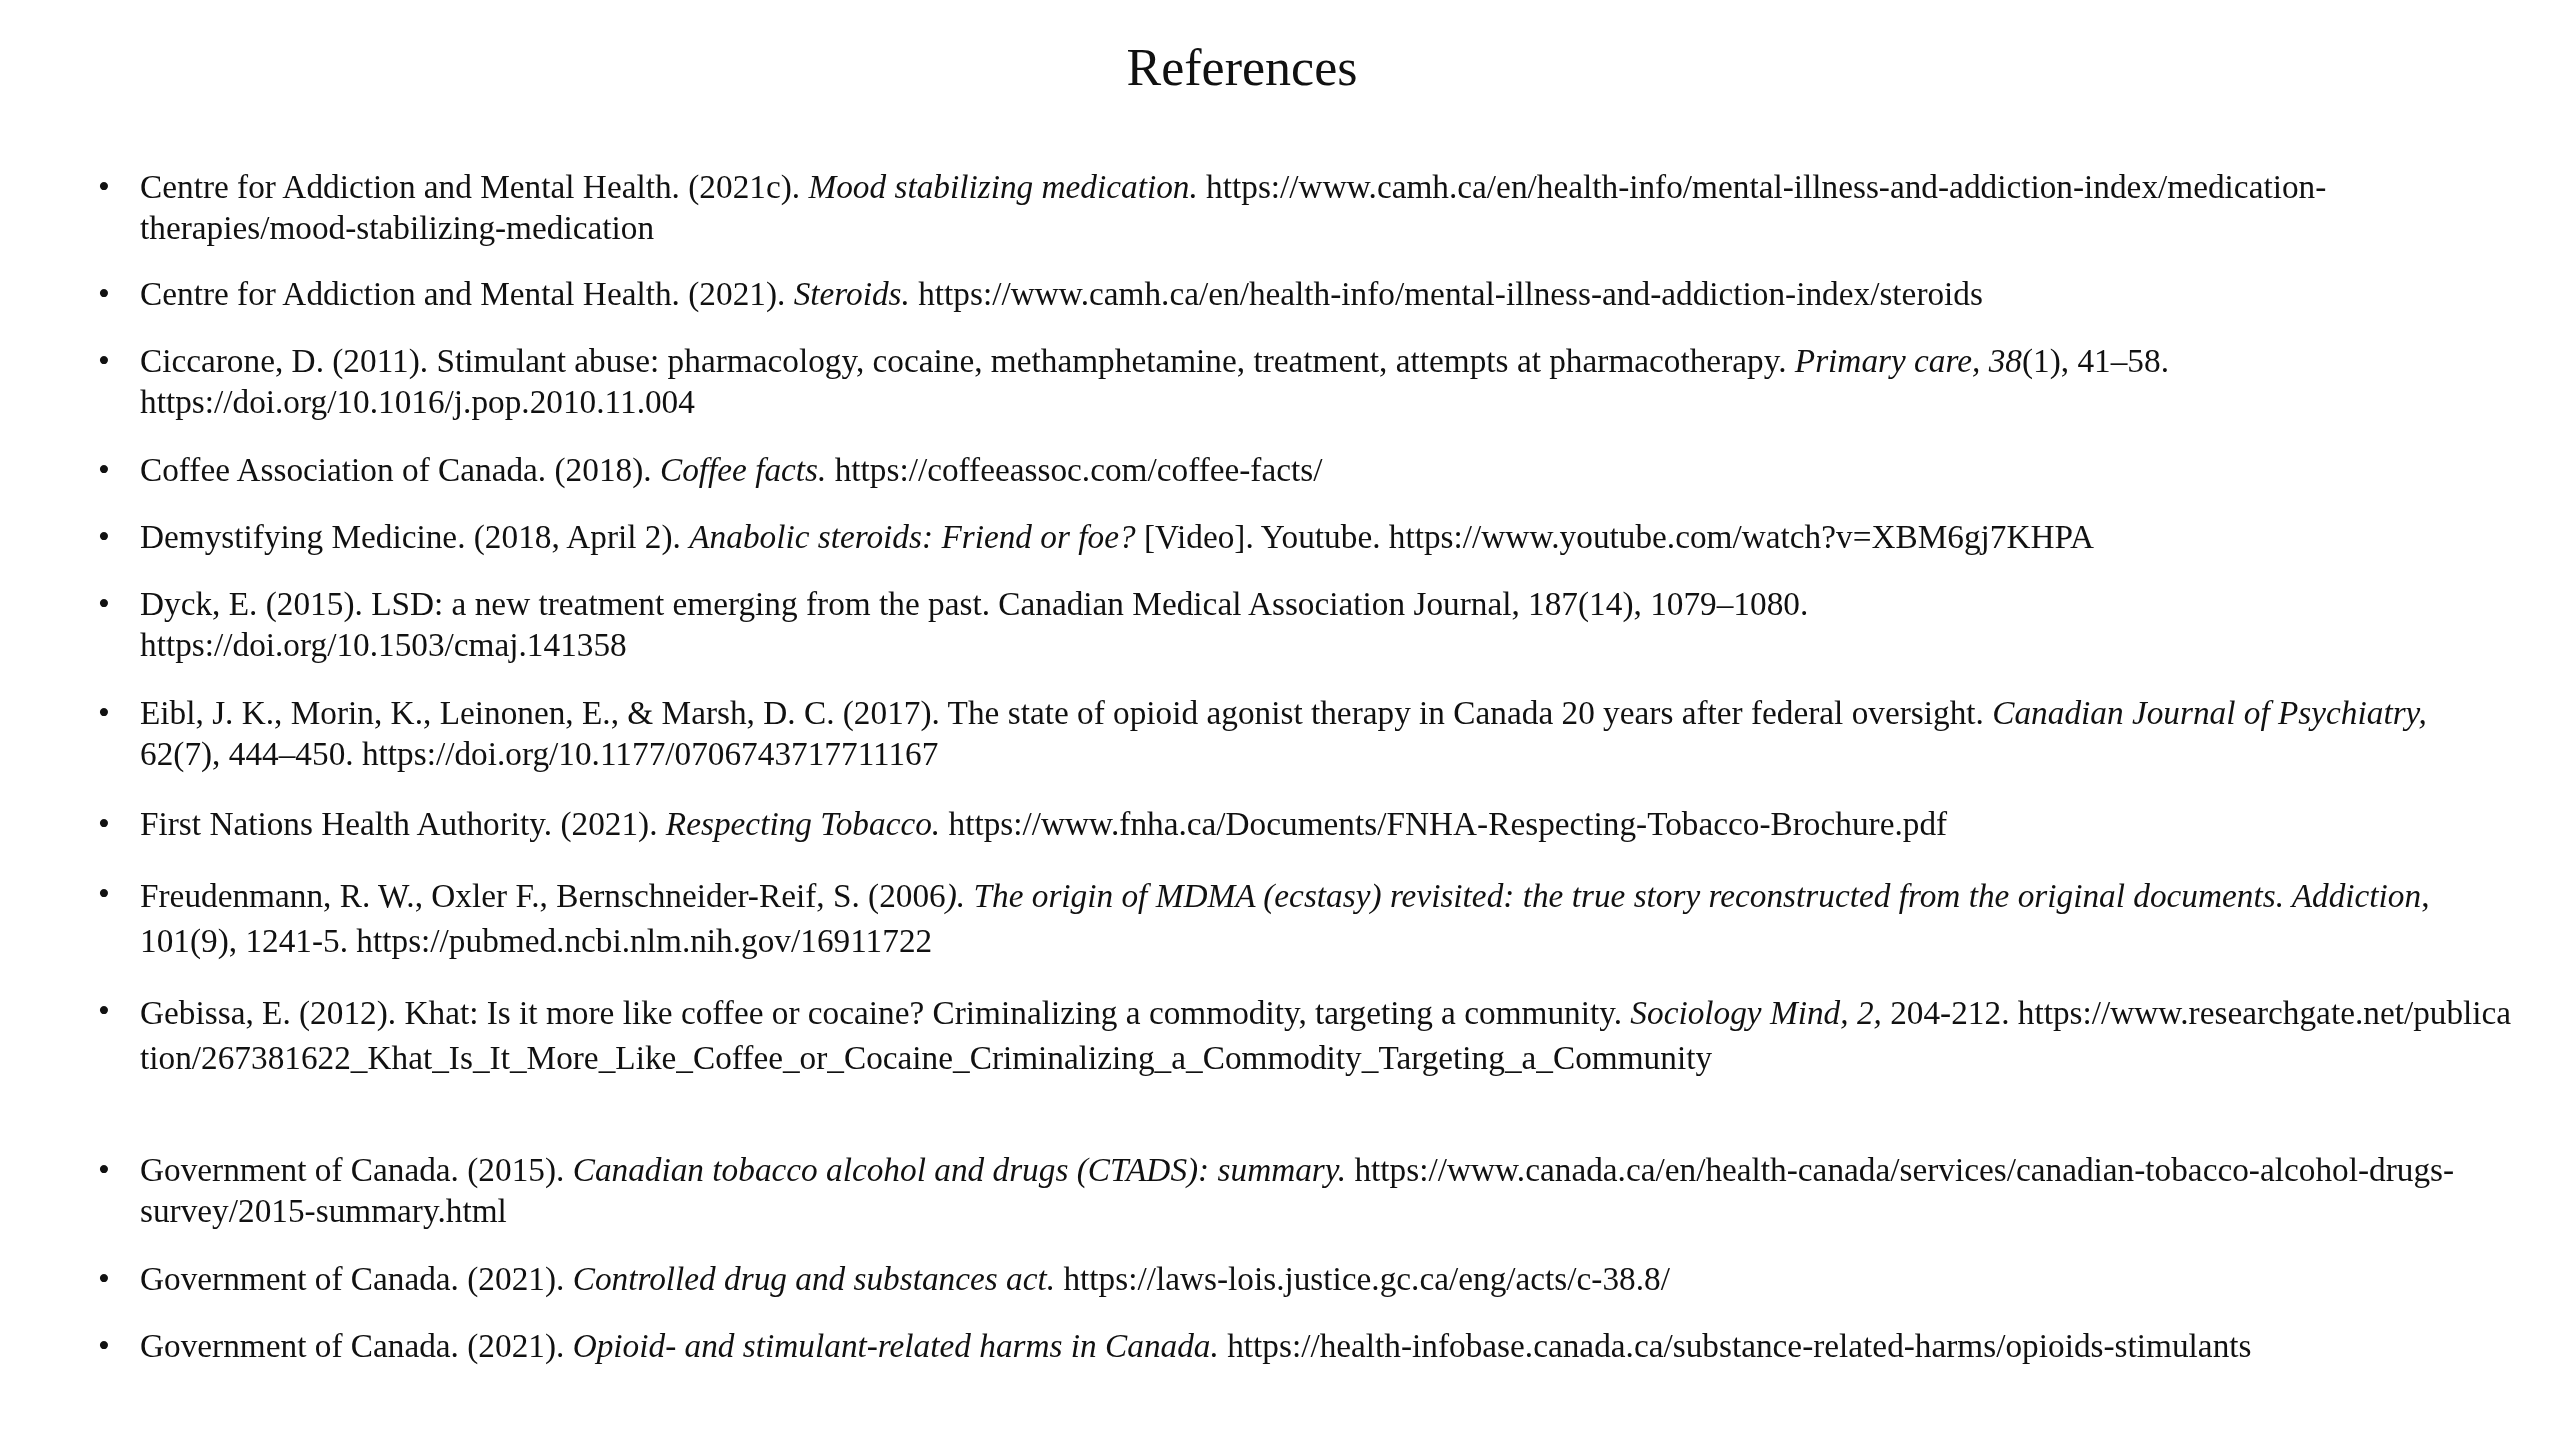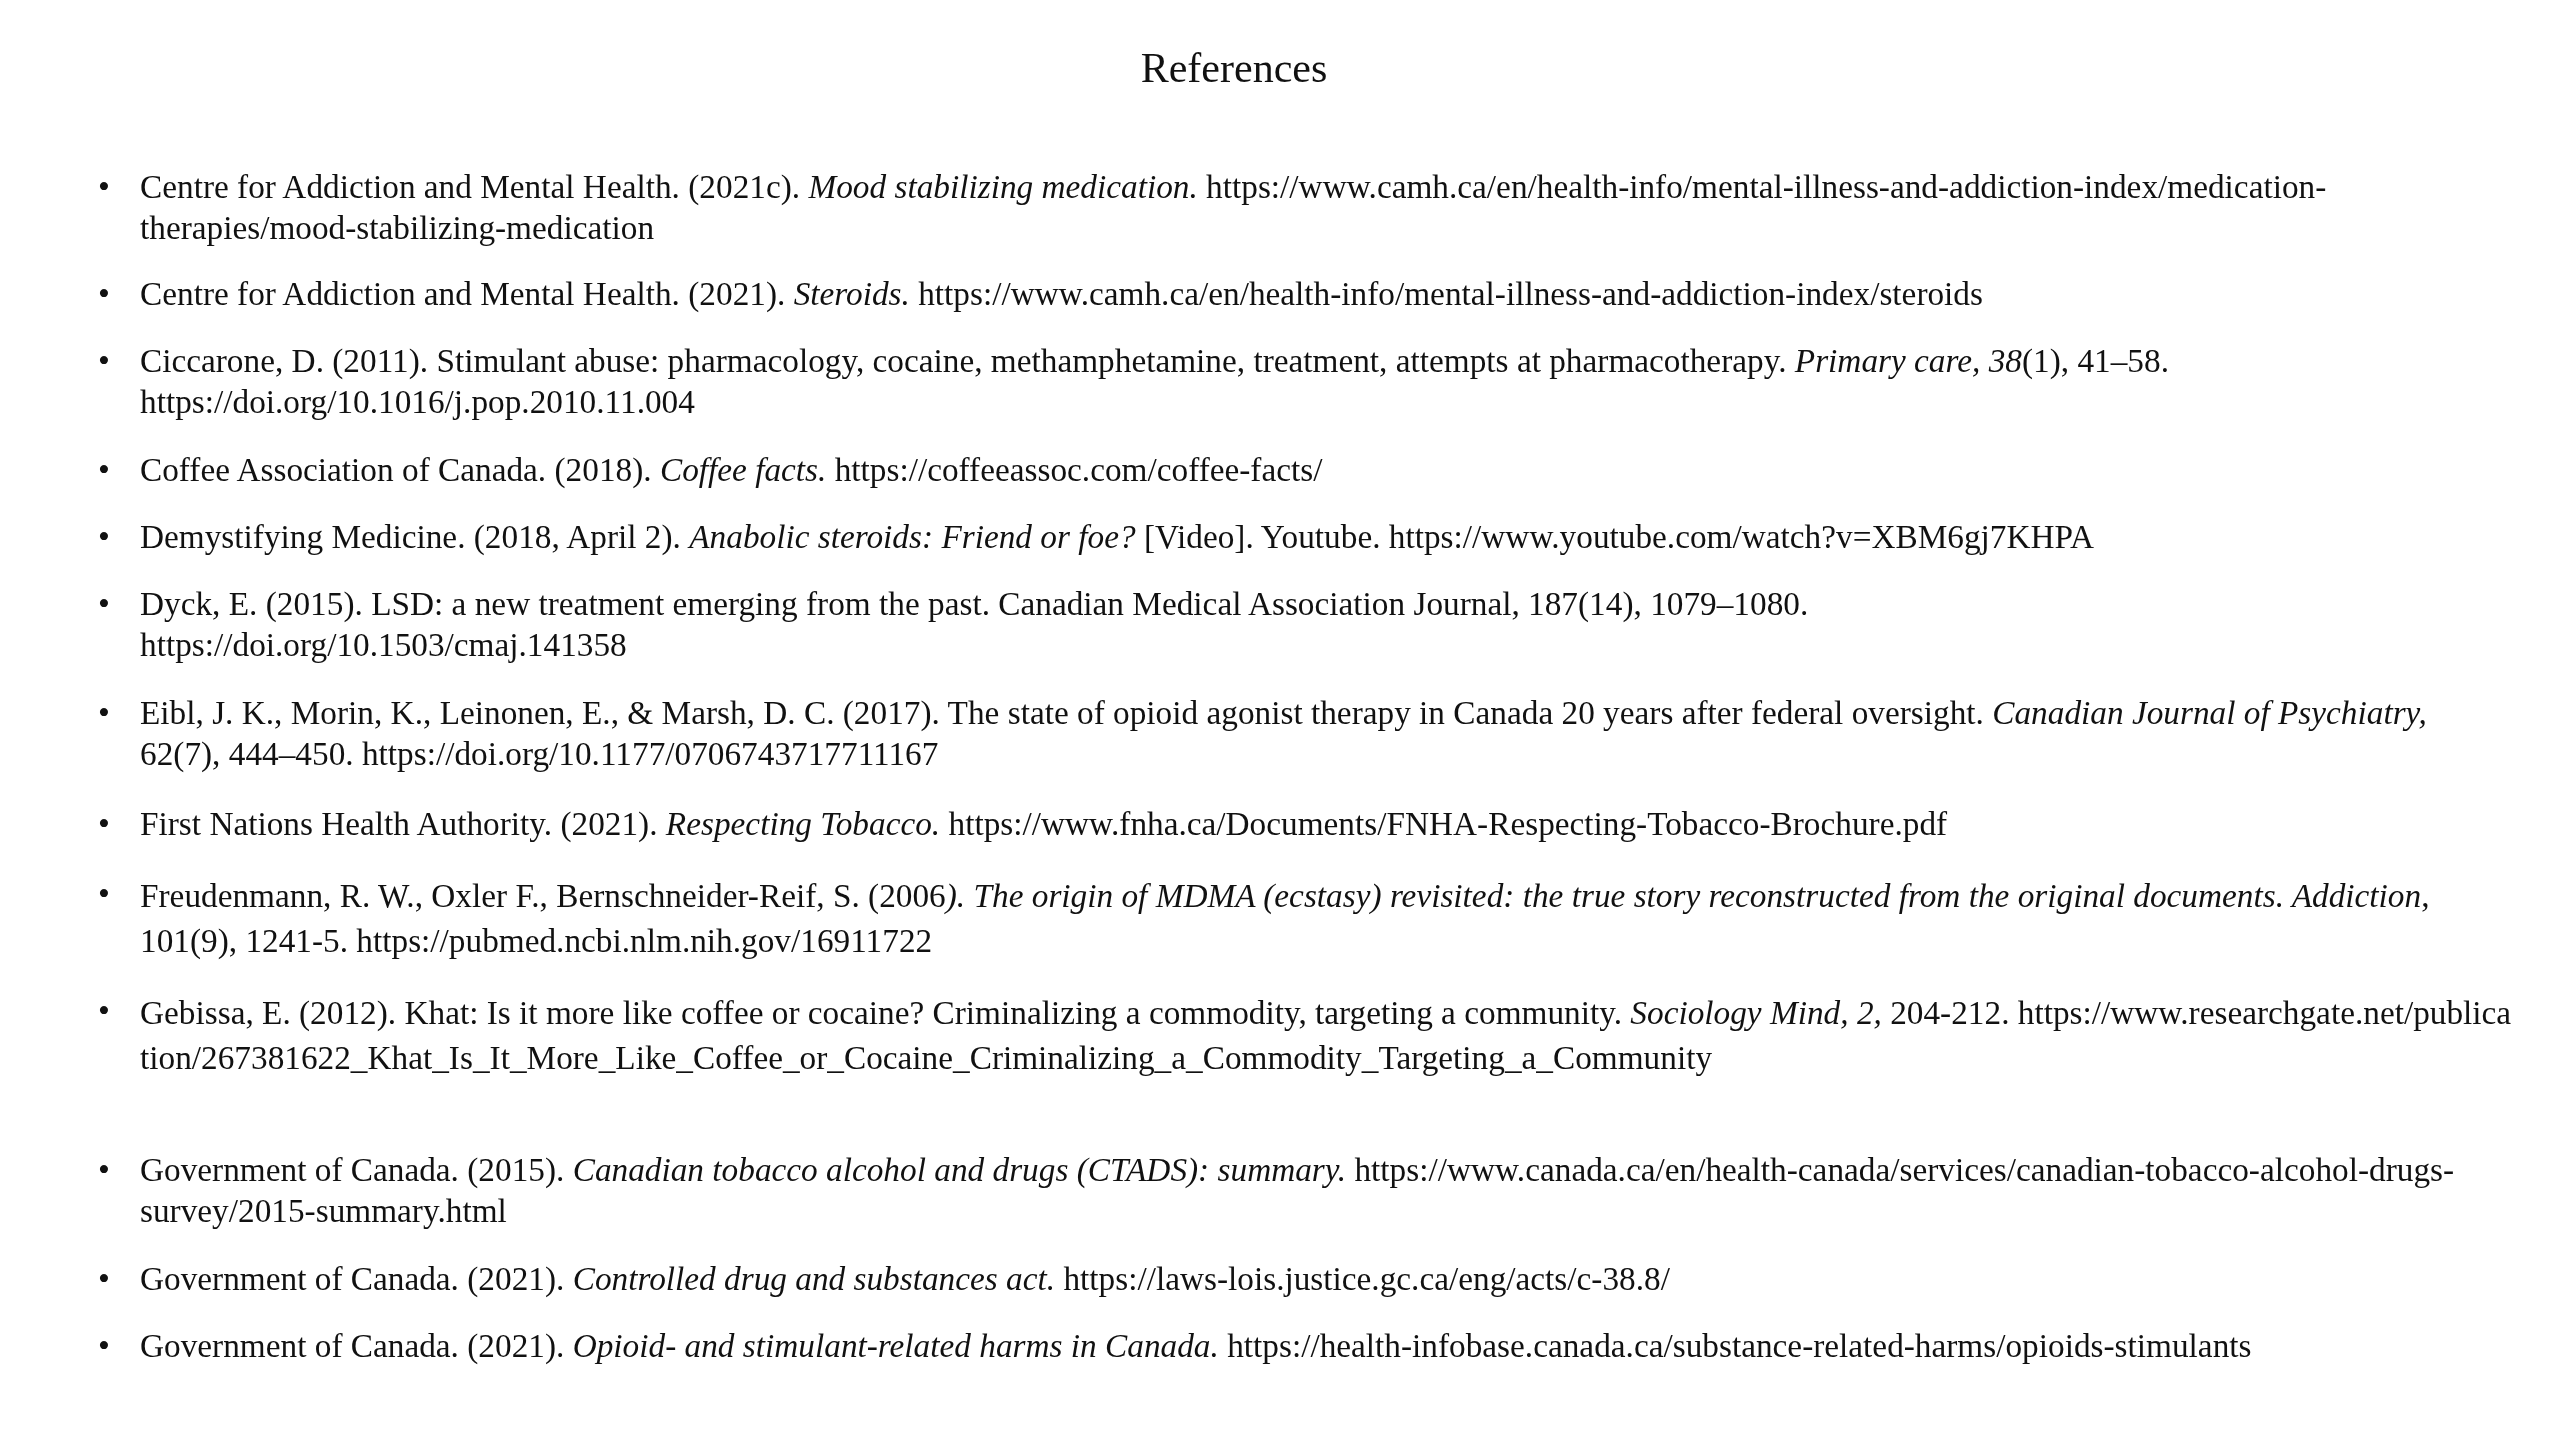--- a/index.html
+++ b/index.html
@@ -1,19 +1,19 @@
 <!DOCTYPE html>
 <html><head>
 <meta charset="utf-8">
 <style>
   html, body { margin:0; padding:0; background:#ffffff; }
   body { width:2560px; height:1440px; position:relative; overflow:hidden;
          font-family:"Liberation Serif", serif; color:#111111; }
   .title { position:absolute; left:0; width:2468px; top:32px; text-align:center;
-           font-size:42px; line-height:72px; }
+           font-size:52px; line-height:72px;padding-left:8px; }
   .ref { position:absolute; left:98px; width:2400px; }
   .bullet { position:absolute; left:0; top:0; font-size:34px; line-height:41px; }
   .text { position:absolute; left:42px; width:2330px; font-size:34.5px; line-height:41px;
           transform-origin:0 0; transform:scaleX(0.965); }
   .text.tall { line-height:45px; }
   i { font-style:italic; }
 </style>
 </head>
 <body>
 

